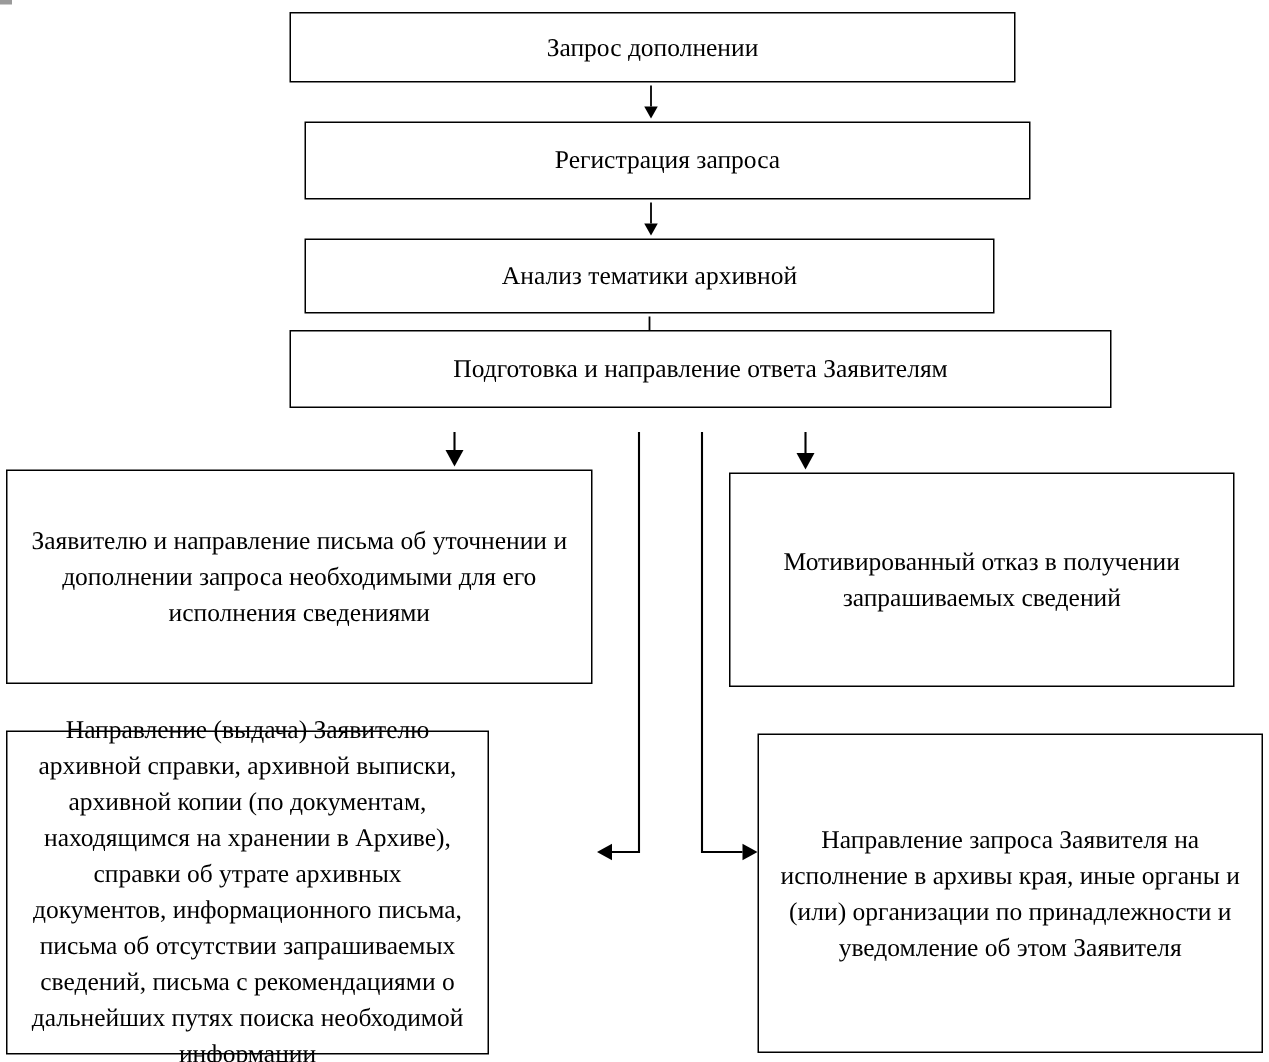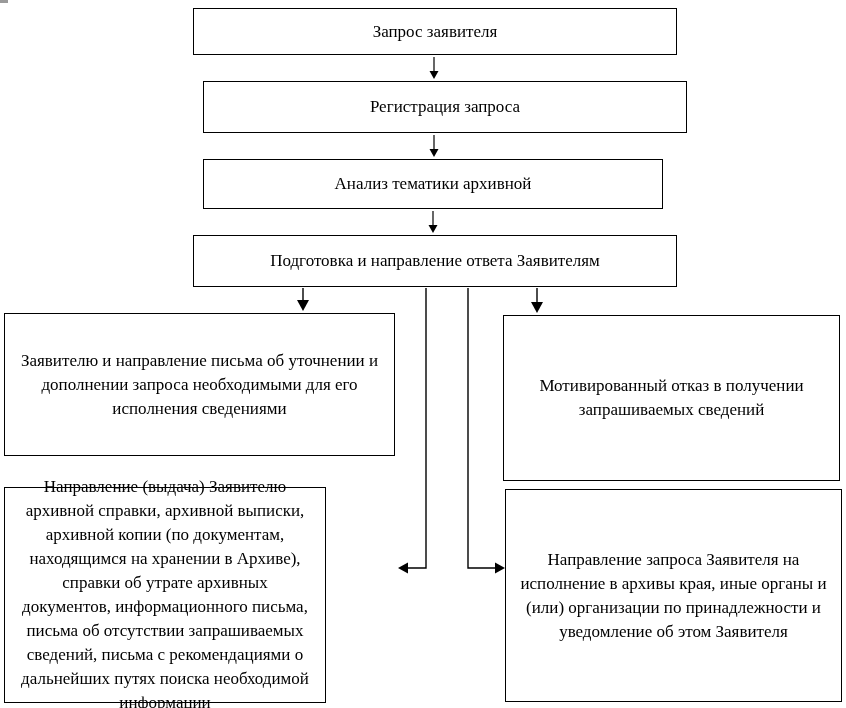--- a/index.html
+++ b/index.html
@@ -26,24 +26,24 @@
     justify-content: center;
     text-align: center;
     font-size: 17px;
     line-height: 24px;
     padding: 0 4px;
   }
   
   .node-request      { left: 193px; top:   8px; width: 484px; height: 47px; }
   .node-registration { left: 193px; top:  81px; width: 484px; height: 52px; margin-left: 10px; }
   .node-analysis     { left: 203px; top: 159px; width: 460px; height: 50px; }
-  .node-response     { left: 193px; top: 235px; width: 484px; height: 52px; }
+  .node-response     { left: 193px; top: 220px; width: 548px; height: 52px; }
   
   .node-clarification{ left:   4px; top: 313px; width: 391px; height: 143px; padding: 0 14px; }
-  .node-refusal      { left: 503px; top: 315px; width: 337px; height: 166px; padding: 16px 30px; }
+  .node-refusal      { left: 486px; top: 315px; width: 337px; height: 143px; padding: 16px 30px; }
   
   .node-issuance     { left:   4px; top: 487px; width: 322px; height: 216px; padding: 0 16px; }
   .node-forwarding   { left: 505px; top: 489px; width: 337px; height: 213px; padding: 0 8px; }
 
   .connectors {
     position: absolute;
     left: 0;
     top: 0;
     width: 846px;
     height: 708px;
@@ -107,21 +107,21 @@
       <path d="M426 288 L426 568 L408 568"></path>
       <polygon points="408,562.5 408,573.5 398,568"></polygon>
     </g>
 
     <g class="thick">
       <path d="M468 288 L468 568 L495 568"></path>
       <polygon points="495,562.5 495,573.5 505,568"></polygon>
     </g>
   </svg>
 
-  <div class="node node-request">Запрос заявителя</div>
+  <div class="node node-request">Запрос дополнении</div>
 
   <div class="node node-registration">Регистрация запроса</div>
 
   <div class="node node-analysis">Анализ тематики архивной</div>
 
   <div class="node node-response">Подготовка и направление ответа Заявителям</div>
 
   <div class="node node-clarification">Заявителю и направление письма об уточнении и дополнении запроса необходимыми для его исполнения сведениями</div>
 
   <div class="node node-refusal">Мотивированный отказ в получении запрашиваемых сведений</div>

